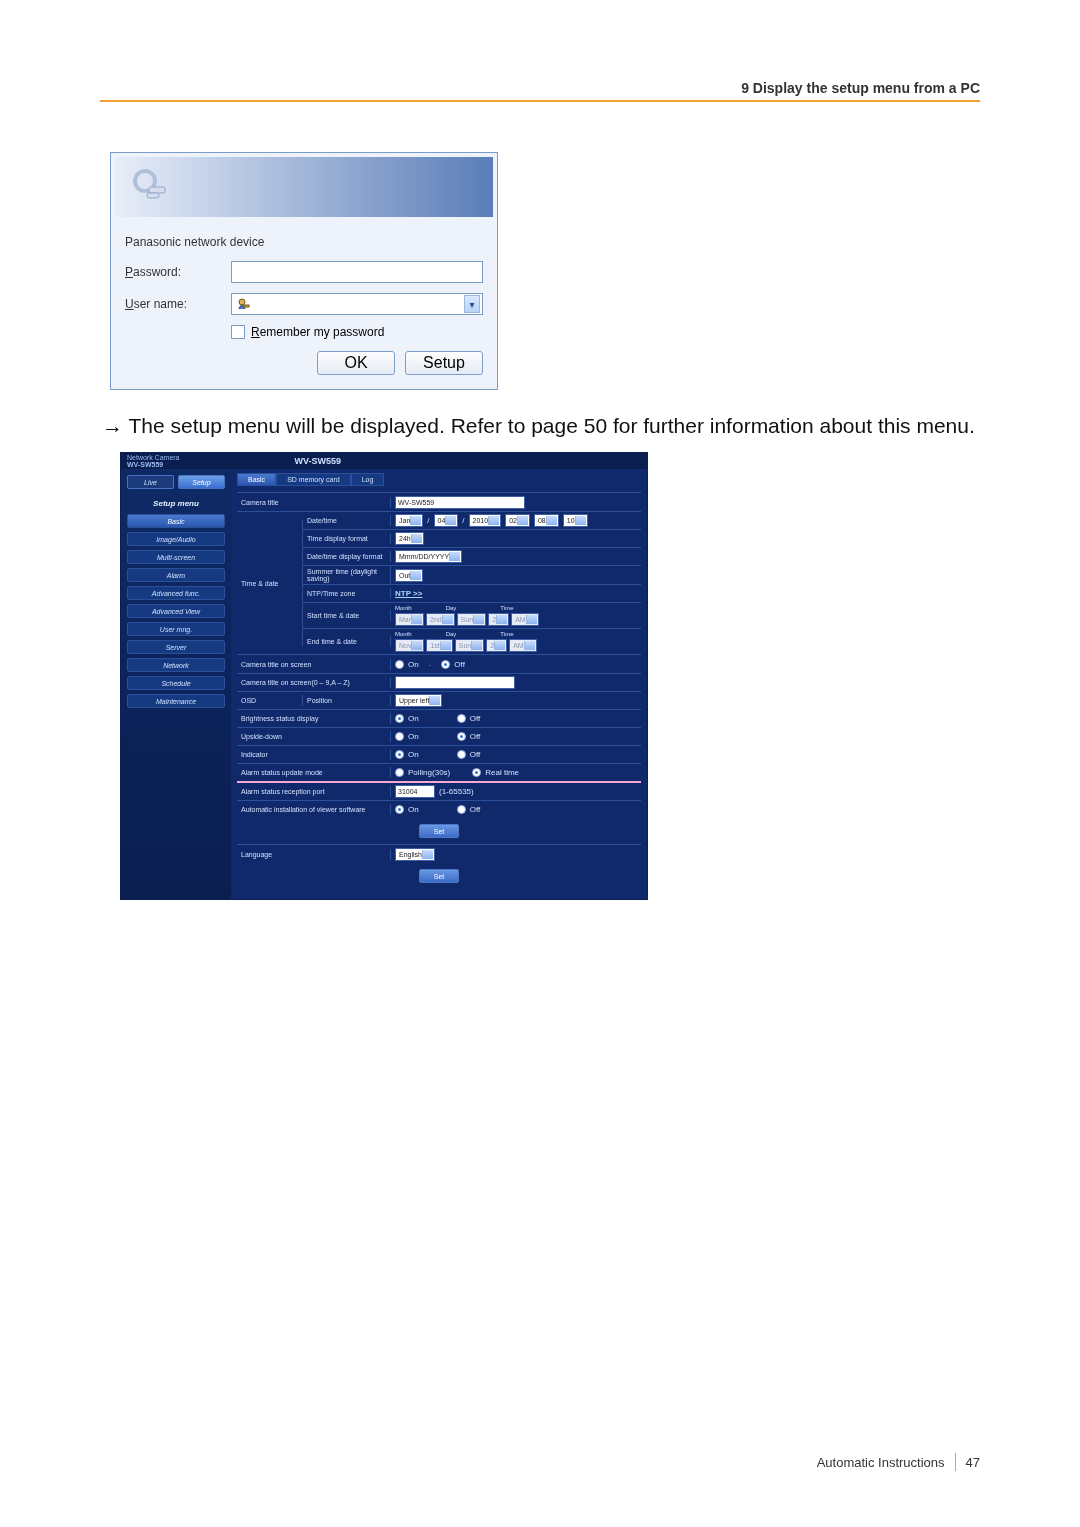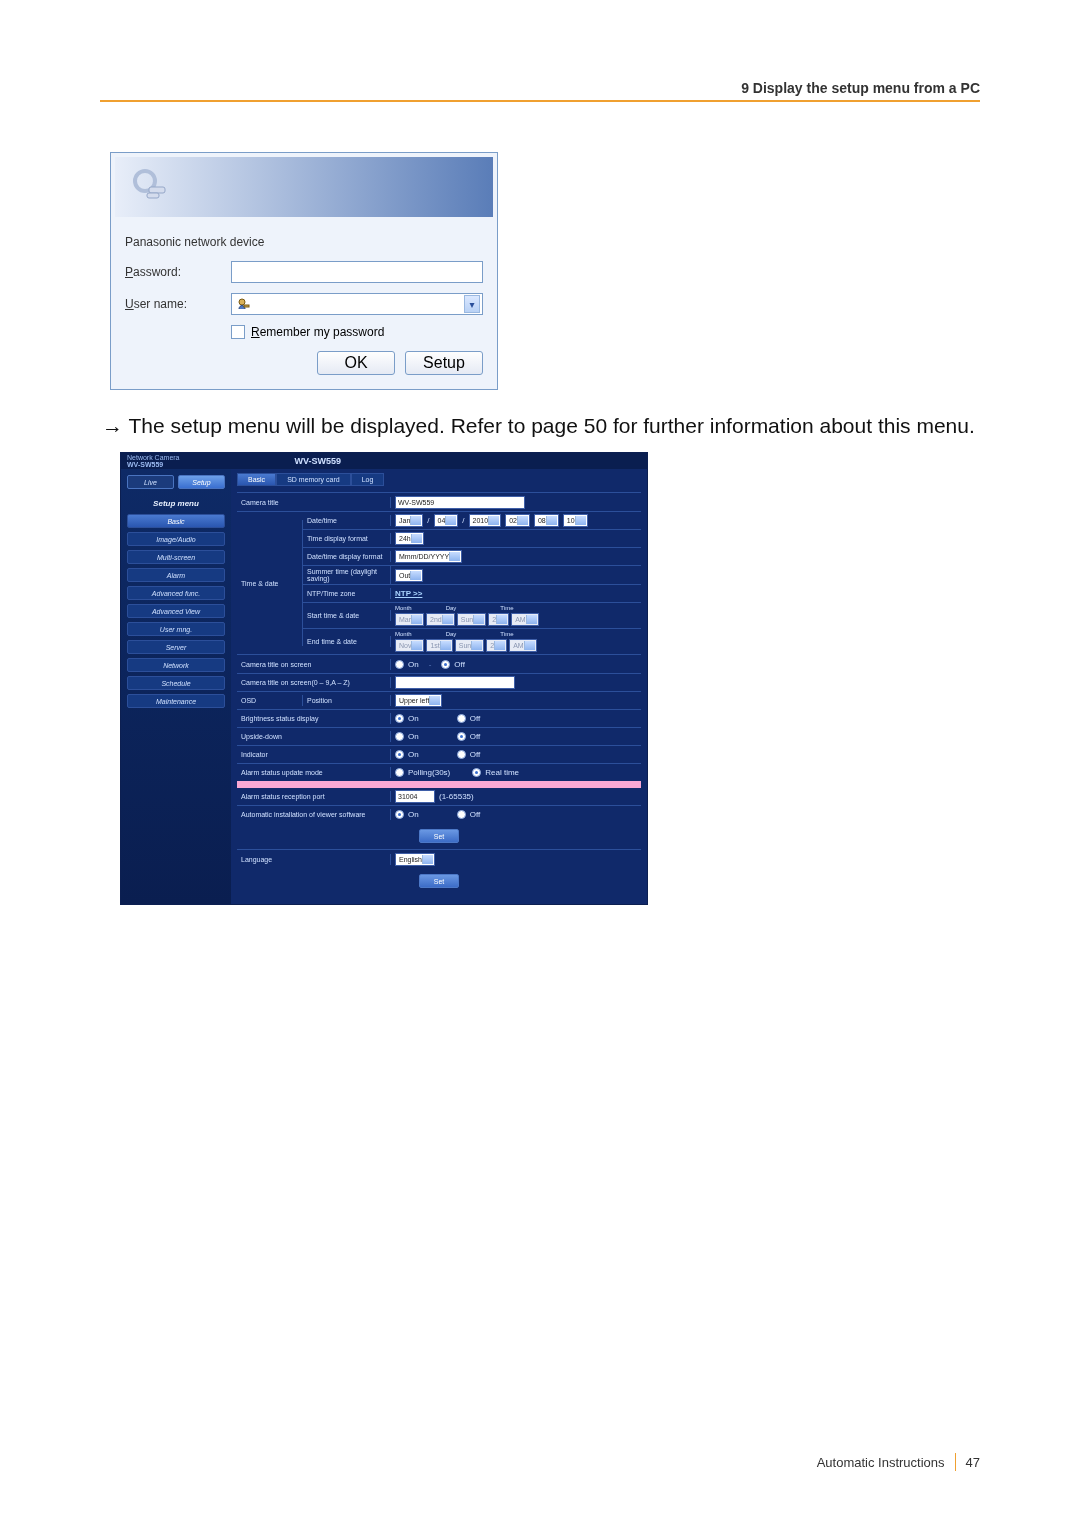--- a/index.html
+++ b/index.html
@@ -297,21 +297,21 @@
               <div class="cellA">Alarm status update mode</div>
             <div class="cellC">
                 <span class="radio"></span>
                 <span>Polling(30s)</span>
                 <span style="width:14px"></span>
                 <span class="radio on"></span>
                 <span>Real time</span>
               </div>
             </div>
 
-          <div class="srow thin-row" style="border-top:7px solid #f9a8d4;">
+          <div class="srow thin-row" style="border-top:2px solid #f9a8d4;">
               <div class="cellA">Alarm status reception port</div>
             <div class="cellC">
                 <span class="inbox" style="width:40px">31004</span>
                 <span>(1-65535)</span>
               </div>
             </div>
 
           <div class="srow thin-row" style="border-top:1px solid #2c4f9a;">
               <div class="cellA">Automatic installation of viewer software</div>
             <div class="cellC">

